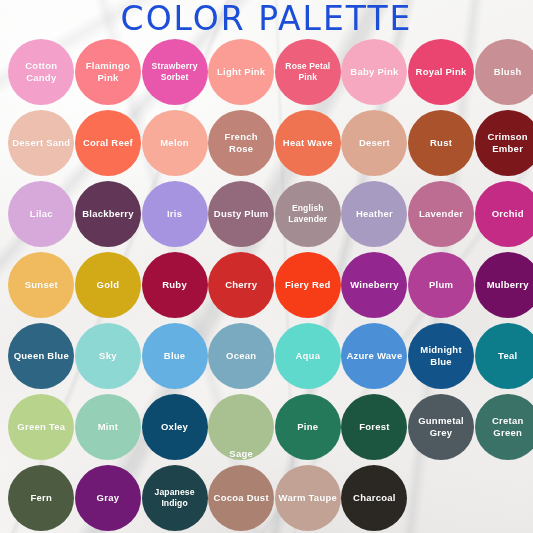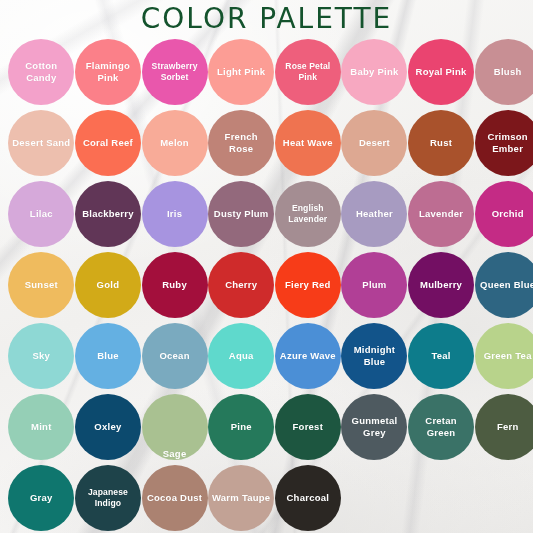--- a/index.html
+++ b/index.html
@@ -59,24 +59,24 @@
     left: 0;
     right: 0;
     height: 36px;
     display: flex;
     align-items: center;
     justify-content: center;
     z-index: 3;
   }
   #title .title-text {
     font-family: "DejaVu Sans", sans-serif;
-    font-size: 28px;
+    font-size: 33px;
     font-weight: 400;
     letter-spacing: 2.0px;
-    color: #14532d;
+    color: #1d4ed8;
     white-space: nowrap;
   }
 
   
   #grid {
     position: absolute;
     top: 36px;
     left: 8px;
     width: 533px;
     height: 497px;
@@ -272,20 +272,25 @@
         <div class="swatch" style="background-color: rgb(207, 43, 43);">
           <span class="label">Cherry</span>
         </div>
       </div>
       <div class="cell">
         <div class="swatch" style="background-color: rgb(247, 60, 24);">
           <span class="label">Fiery Red</span>
         </div>
       </div>
       <div class="cell">
+        <div class="swatch" style="background-color: rgb(147, 39, 143);">
+          <span class="label">Wineberry</span>
+        </div>
+      </div>
+      <div class="cell">
         <div class="swatch" style="background-color: rgb(177, 63, 150);">
           <span class="label">Plum</span>
         </div>
       </div>
       <div class="cell">
         <div class="swatch" style="background-color: rgb(115, 15, 99);">
           <span class="label">Mulberry</span>
         </div>
       </div>
       <div class="cell">
@@ -367,21 +372,21 @@
         <div class="swatch" style="background-color: rgb(58, 114, 103);">
           <span class="label">Cretan Green</span>
         </div>
       </div>
       <div class="cell">
         <div class="swatch" style="background-color: rgb(77, 92, 65);">
           <span class="label">Fern</span>
         </div>
       </div>
       <div class="cell">
-        <div class="swatch" style="background-color: #0f766e;">
+        <div class="swatch" style="background-color: #701a75;">
           <span class="label">Gray</span>
         </div>
       </div>
       <div class="cell">
         <div class="swatch" style="background-color: rgb(30, 67, 74);">
           <span class="label sm">Japanese Indigo</span>
         </div>
       </div>
       <div class="cell">
         <div class="swatch" style="background-color: rgb(171, 130, 113);">

